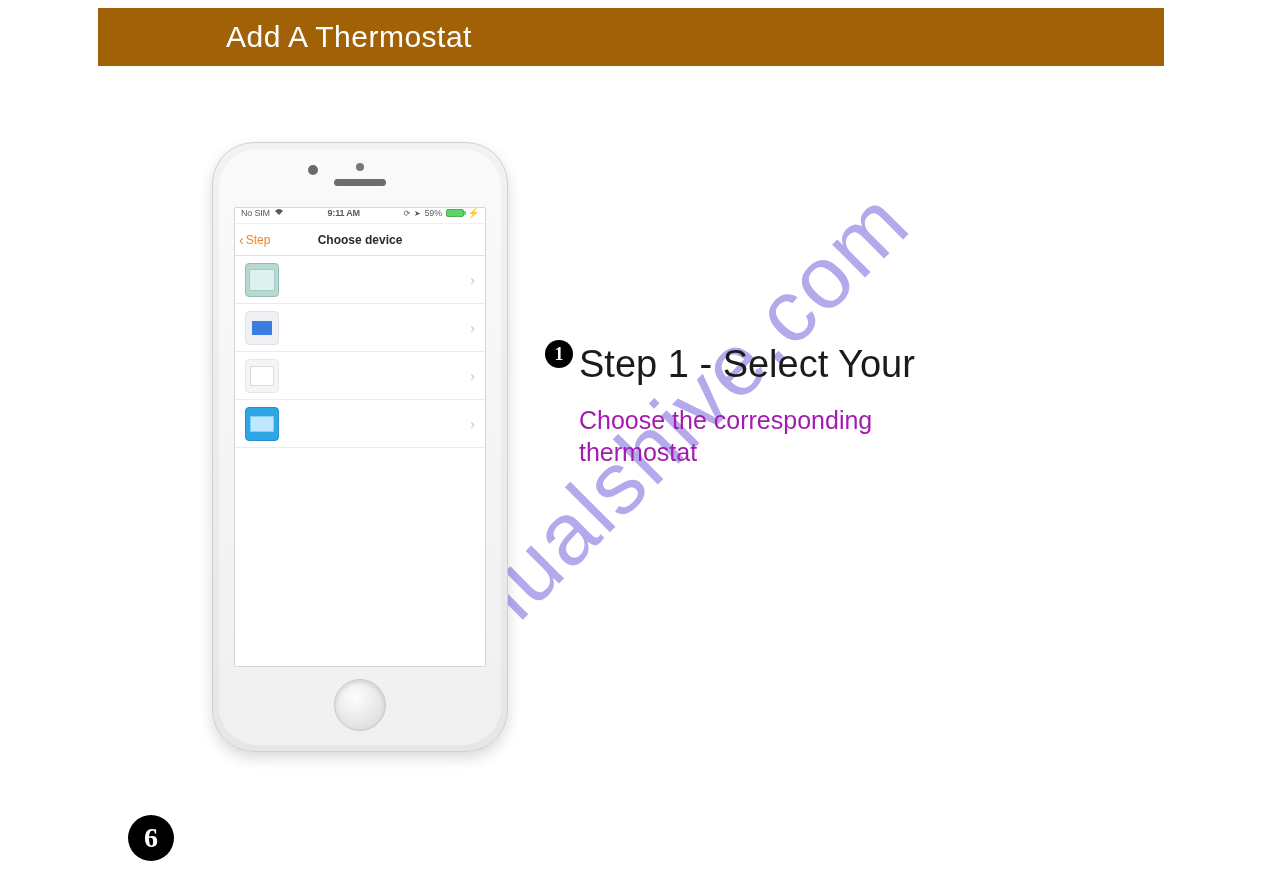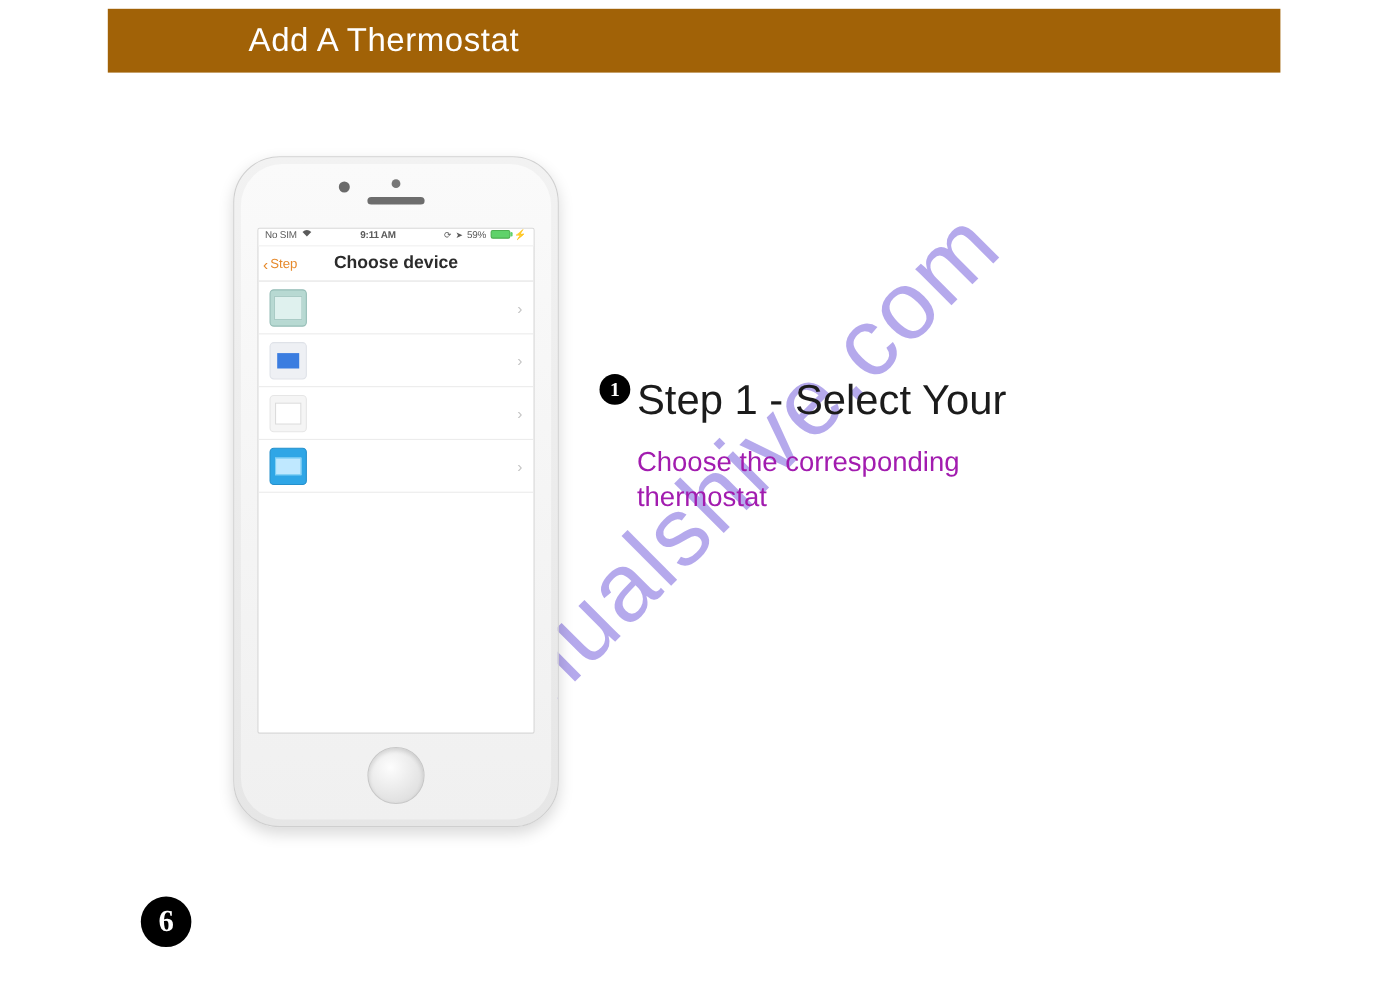--- a/index.html
+++ b/index.html
@@ -128,21 +128,21 @@
   .nav-back {
     color: #e6892b;
     font-size: 12px;
     font-weight: 500;
     display:flex; align-items:center; gap:2px;
     margin-left:4px;
   }
   .nav-back .chev { font-size:14px; line-height:1; }
   .nav-title {
     position:absolute; left:0; right:0; text-align:center;
-    font-size: 16px; font-weight: 700; color:#2b2b2b;
+    font-size: 12px; font-weight: 700; color:#2b2b2b;
   }
 
   .device-list { }
   .device-row {
     height: 48px;
     display:flex; align-items:center;
     border-bottom: 1px solid #ececec;
     padding: 0 10px;
     position:relative;
   }

